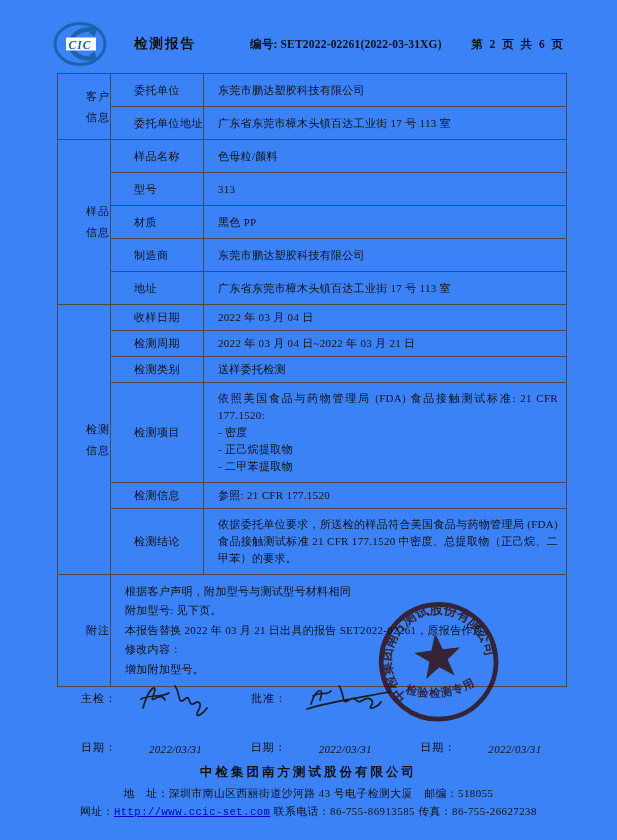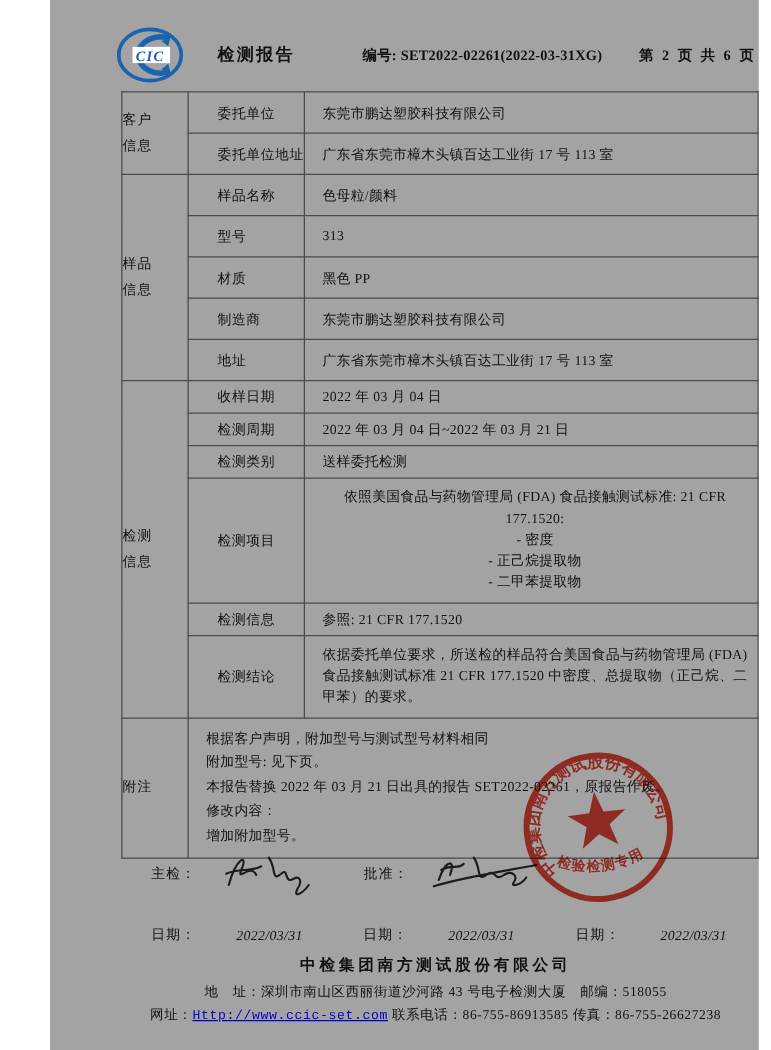--- a/index.html
+++ b/index.html
@@ -1,39 +1,39 @@
 <!DOCTYPE html>
 <html><head>
 <meta charset="utf-8">
 <style>
   * { margin:0; padding:0; box-sizing:border-box; }
   html,body { background:#ffffff; }
   .page {
-    position:relative; width:567px; height:840px; background:#a3a3a3;
+    position:relative; width:617px; height:840px; background:#3b82f6;
     font-family:"Liberation Serif","DejaVu Serif",serif;
-    color:#111; overflow:hidden;margin-left:40px;
+    color:#111; overflow:hidden;
   }
 
   
   .hdr { position:absolute; top:18px; left:52px; width:513px; height:52px;
          display:flex; align-items:center; }
   .logo { width:56px; height:46px; flex:0 0 auto; }
   .hdr-title { font-size:13.5px; font-weight:bold; margin-left:26px; letter-spacing:2px; }
   .hdr-no { font-size:11.5px; font-weight:bold; margin-left:54px; letter-spacing:.2px; }
   .hdr-page { font-size:11.5px; font-weight:bold; margin-left:auto; letter-spacing:2px;text-align:right; }
 
   
   table.rpt { position:absolute; top:73px; left:57px; width:509px;
               border-collapse:collapse; table-layout:fixed; }
   table.rpt td { border:1px solid #4a4a4a; font-size:11px; vertical-align:middle; }
-  .gcell { text-align:left; }
+  .gcell { text-align:right; }
   .gcell span { display:inline-block; width:2.3em; line-height:21px; letter-spacing:1px; }
   .lcell { padding-left:23px; letter-spacing:.5px; }
   .vcell { padding-left:14px; padding-right:8px; letter-spacing:.3px; }
-  .vcell .ln { line-height:17px;text-align:center; }
+  .vcell .ln { line-height:17px; }
   .multiline { padding-top:7px; padding-bottom:7px; }
   .para { line-height:17px; text-align:justify; }
   tr.h33 { height:33px; } tr.h26 { height:26px; }
   tr.h86 { height:86px; } tr.h50 { height:50px; } tr.h97 { height:97px; }
   .note-ln { line-height:19.4px; }
 
   
   .sig-row { position:absolute; top:676px; left:57px; width:509px; display:flex; }
   .sig-cell { width:170px; display:flex; align-items:center; padding-left:24px; }
   .sig-label { font-size:11px; letter-spacing:1px; white-space:nowrap; }

